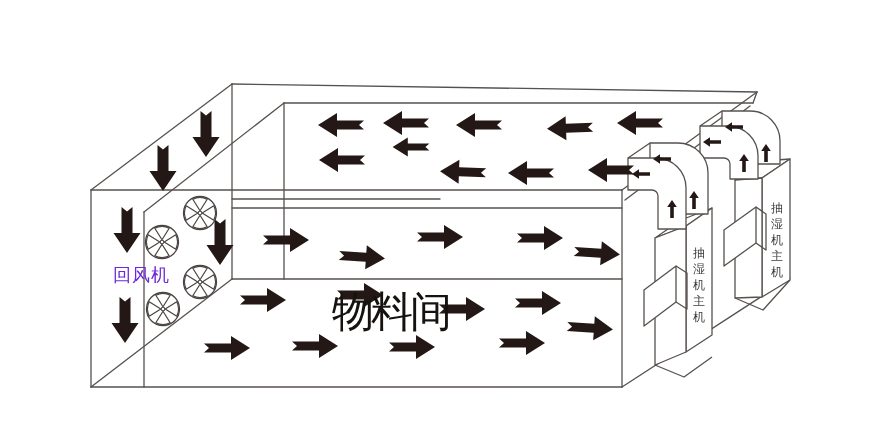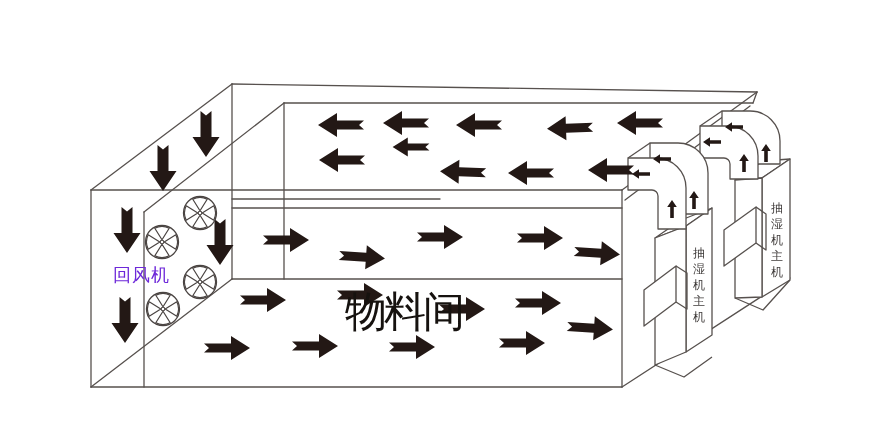--- a/index.html
+++ b/index.html
@@ -6,21 +6,21 @@
   #stage{
     position:relative;
     width:892px;height:434px;
     background:#ffffff;
     font-family:"DejaVu Sans","Liberation Sans",sans-serif;
     overflow:hidden;
   }
   #stage svg{position:absolute;left:0;top:0;}
   .lbl{position:absolute;color:#3e3a39;white-space:nowrap;}
   .lbl-return-fan{left:113px;top:263px;font-size:18px;letter-spacing:1px;color:#6d28d9;}
-  .lbl-room{left:345px;top:284px;font-size:42px;letter-spacing:-3px;color:#16120f;}
+  .lbl-room{left:332px;top:284px;font-size:42px;letter-spacing:-3px;color:#16120f;}
   .lbl-unit{width:15px;font-size:12px;line-height:16px;text-align:right;
             word-break:break-all;white-space:normal;color:#3e3a39;}
   .lbl-unit1{left:690px;top:245px;}
   .lbl-unit2{left:768px;top:200px;}
 </style>
 </head>
 <body>
 
 <div id="stage">
 

